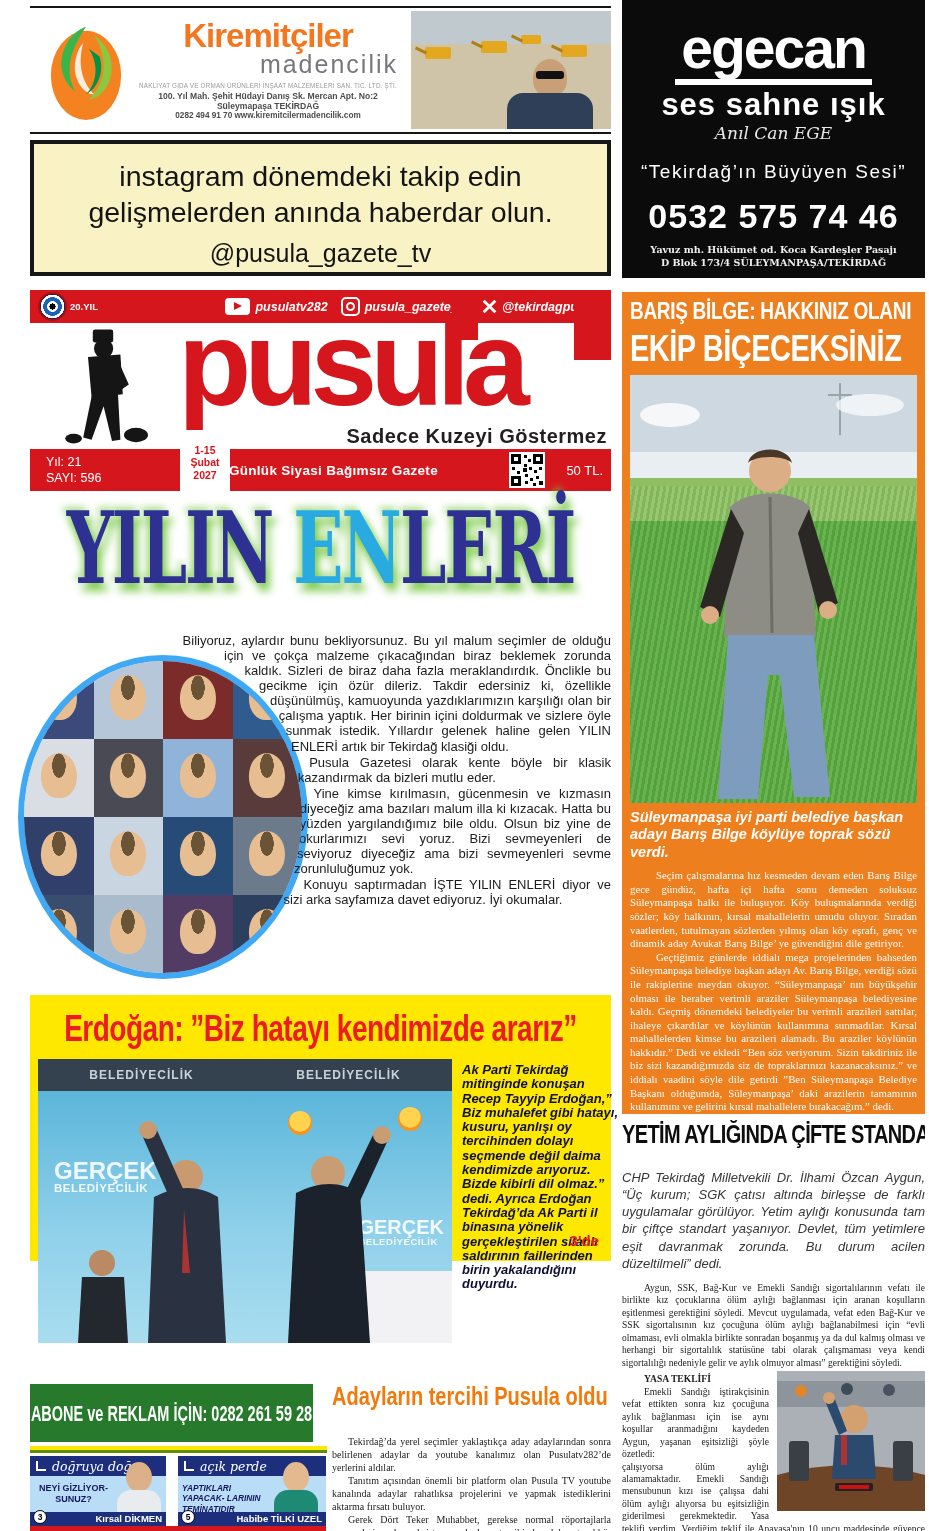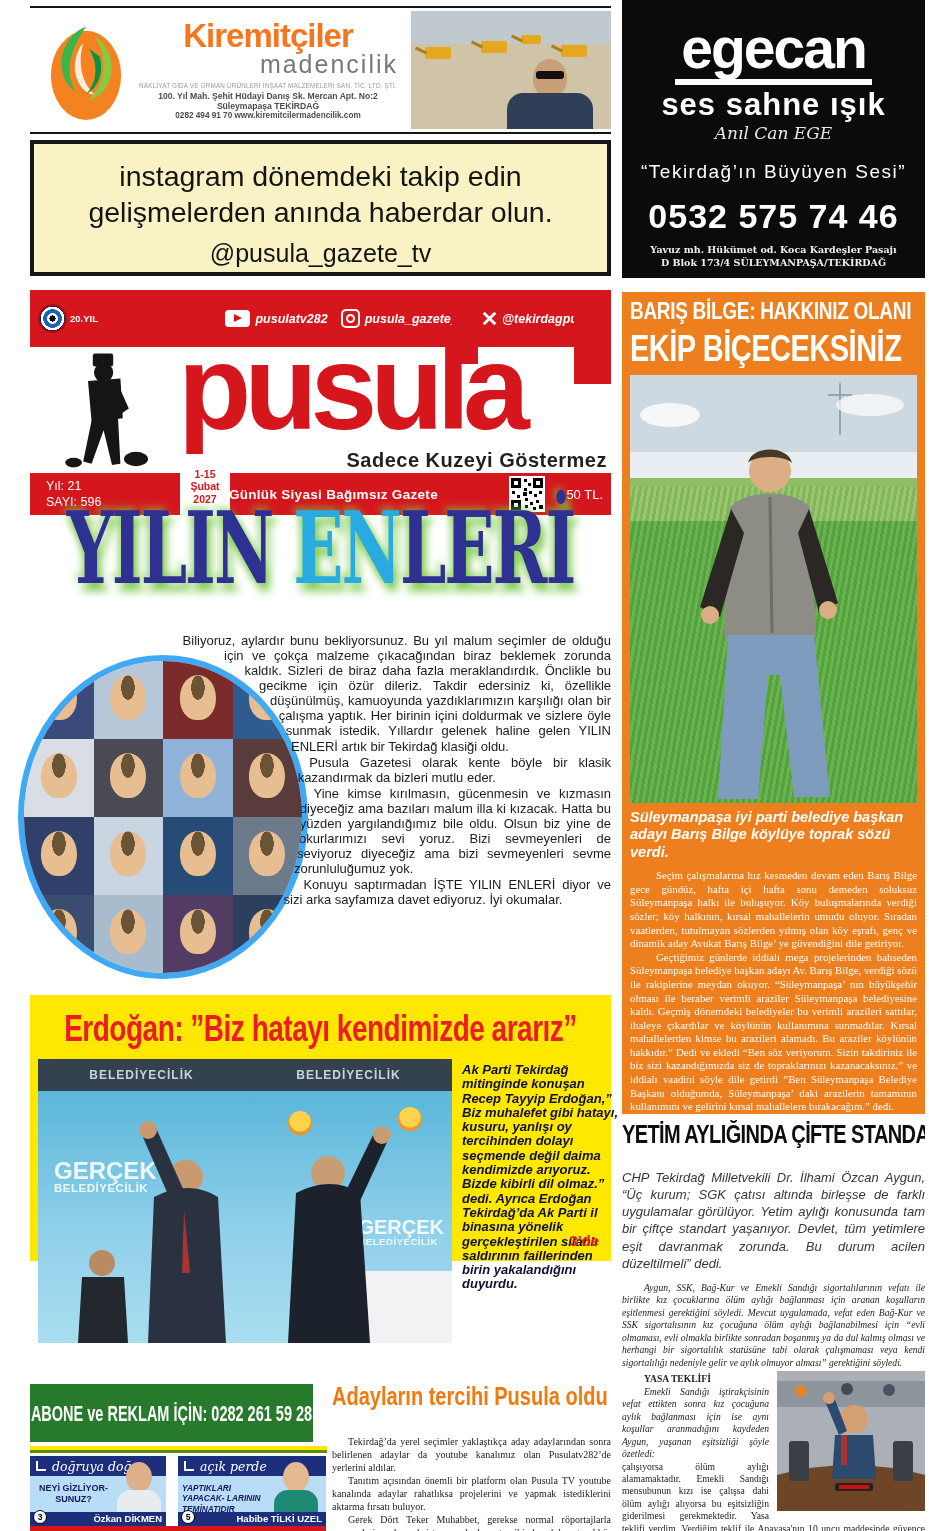--- a/index.html
+++ b/index.html
@@ -34,21 +34,21 @@
   .eg-addr{font-family:"DejaVu Serif",serif;font-weight:bold;font-size:9.5px;line-height:1.35;margin-top:8px;color:#efefef;}
 
   
   .ig-banner{left:30px;top:140px;width:581px;height:136px;background:#f8f2c4;border:4px solid #161616;box-sizing:border-box;text-align:center;color:#141414;}
   .ig-line{font-size:28.5px;line-height:1.28;}
   .ig-banner .pad{padding-top:14px;}
   .ig-handle{font-size:25px;margin-top:8px;}
 
   
   .masthead{left:30px;top:290px;width:581px;height:201px;}
-  .mh-top{height:33px;background:#d6161d;display:flex;align-items:center;padding:12px 8px;position:relative;}
+  .mh-top{height:33px;background:#d6161d;display:flex;align-items:center;padding:0 8px;position:relative;}
   .eye{width:25px;height:25px;border-radius:50%;background:radial-gradient(circle,#000 0 17%,#fff 18% 30%,#1c63b7 31% 52%,#fff 53% 66%,#16234d 67% 100%);border:2px solid #a90f14;flex:none;}
   .yil{color:#fff;font-weight:bold;font-size:9.5px;margin-left:3px;}
   .socials{margin-left:auto;display:flex;gap:13px;align-items:center;color:#fff;font-weight:bold;font-style:italic;font-size:12.5px;}
   .chip{display:flex;align-items:center;gap:5px;}
   .yt-ic{width:25px;height:17px;background:#fff;border-radius:4px;position:relative;}
   .yt-ic::after{content:"";position:absolute;left:9px;top:4px;border-left:8px solid #d6161d;border-top:4.5px solid transparent;border-bottom:4.5px solid transparent;}
   .ig-ic{width:15px;height:15px;border:2px solid #fff;border-radius:5px;position:relative;}
   .ig-ic::after{content:"";position:absolute;left:3px;top:3px;width:5px;height:5px;border:2px solid #fff;border-radius:50%;}
   .mh-mid{height:126px;background:#fff;position:relative;}
   .mh-logo{position:absolute;left:148px;top:-20px;font-size:120px;font-weight:800;color:#d6161d;letter-spacing:-7px;line-height:1;}
@@ -133,21 +133,21 @@
   .bb-cap{margin-top:6px;color:#fff;font-weight:bold;font-style:italic;font-size:14.5px;line-height:1.2;}
   .bb-body{margin-top:8px;color:#fff;font-family:"Liberation Serif",serif;font-size:10.8px;line-height:1.26;text-align:justify;}
   .bb-body p{margin:0;text-indent:26px;}
 
   
   .yetim{left:622px;top:1120px;width:303px;height:411px;overflow:hidden;}
   .yt-head{color:#0d0d0d;font-weight:900;font-size:20px;letter-spacing:-.6px;transform:scaleY(1.3);transform-origin:top;white-space:nowrap;}
   .yt-intro{margin-top:26px;font-style:italic;font-size:13px;line-height:1.32;color:#373737;text-align:justify;}
   .yt-body{margin-top:10px;font-family:"Liberation Serif",serif;font-size:9.6px;line-height:1.3;color:#222;text-align:justify;}
   .yt-body p{margin:0;}
-  .yt-ind{text-indent:22px;font-style:italic;}
+  .yt-ind{text-indent:22px;}
   .yt-photo{float:right;width:148px;height:140px;margin:2px 0 4px 8px;position:relative;overflow:hidden;background:#aab0b6;}
   .yt-title{font-weight:bold;text-indent:22px;margin-top:4px !important;}
 
   
   svg{display:block;}
 </style>
 </head>
 <body>
 
 <div id="page">
@@ -362,21 +362,21 @@
       <span class="corner"></span>
       <span class="rubric">doğruya doğru</span>
     </div>
     <div class="card-body">
       <div class="card-title">NEYİ GİZLİYOR- SUNUZ?</div>
       <div class="card-photo">
         <div class="cp-head"></div>
         <div class="cp-body"></div>
       </div>
     </div>
-    <div class="card-foot">Özkan DİKMEN</div>
+    <div class="card-foot">Kırsal DİKMEN</div>
     <div class="card-num">3</div>
   </div>
 
   <div class="abs card card2">
     <div class="card-head">
       <span class="corner"></span>
       <span class="rubric">açık perde</span>
     </div>
     <div class="card-body">
       <div class="card-title">YAPTIKLARI YAPACAK- LARININ TEMİNATIDIR</div>

